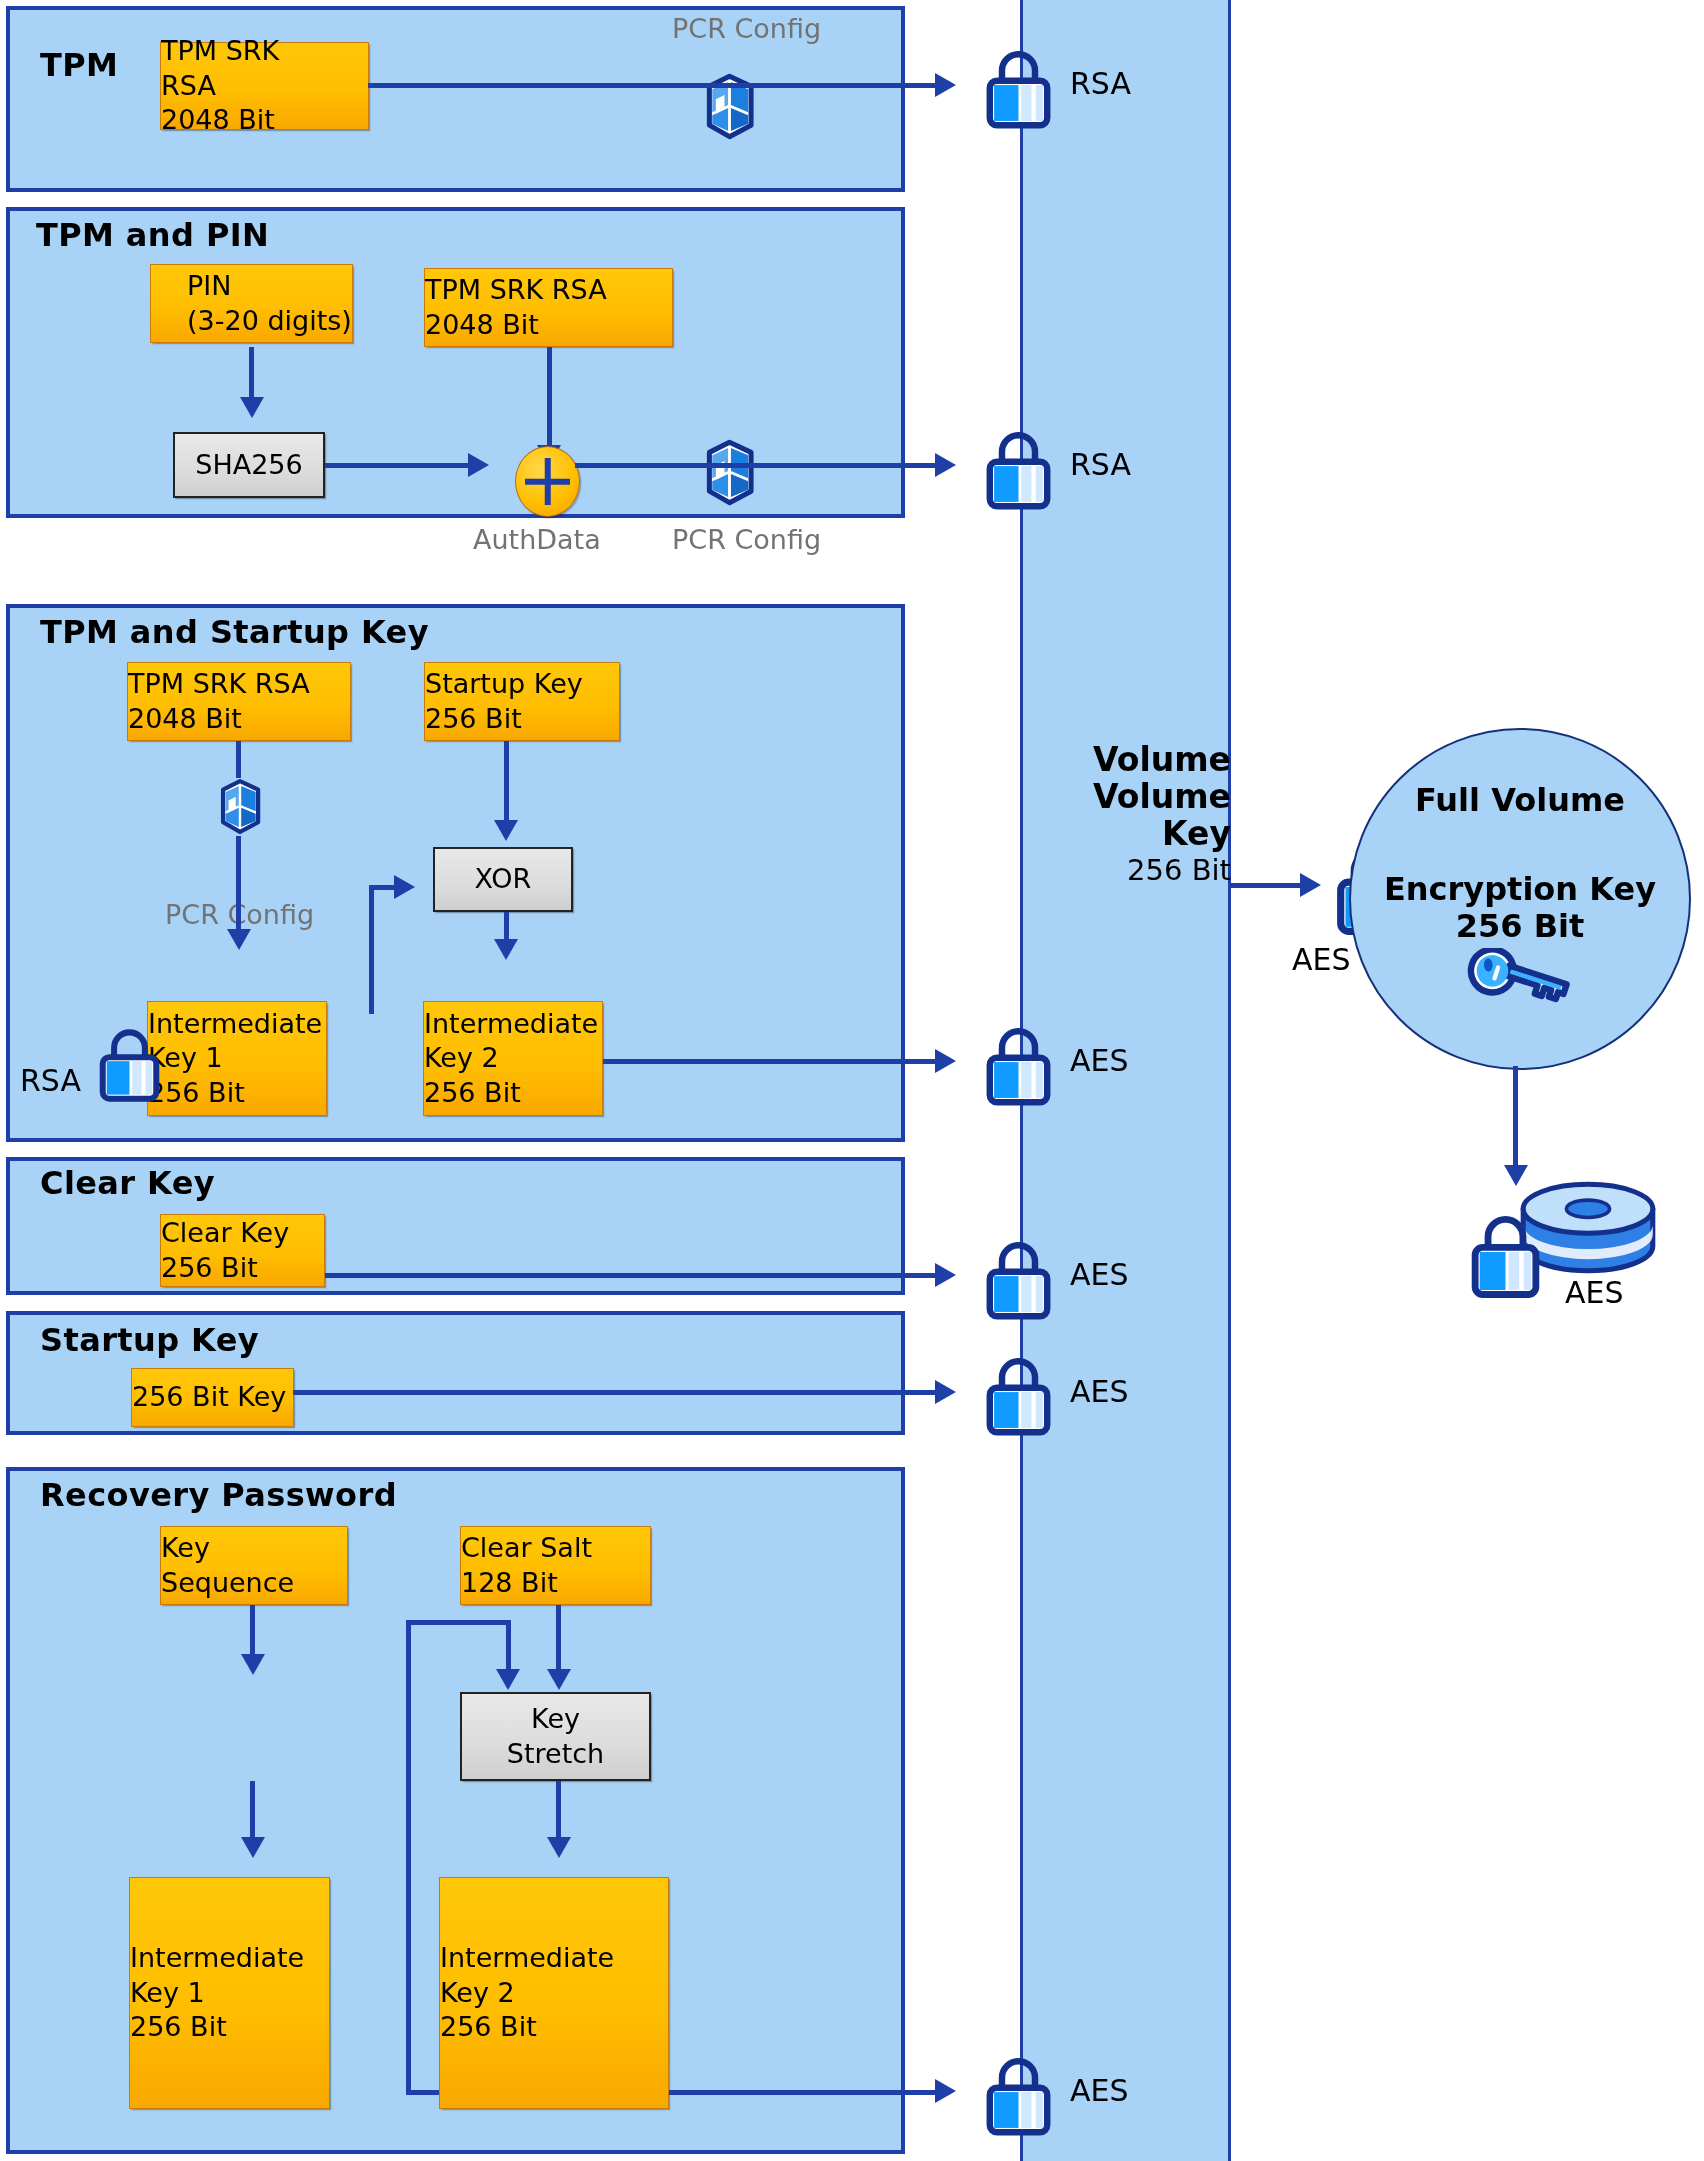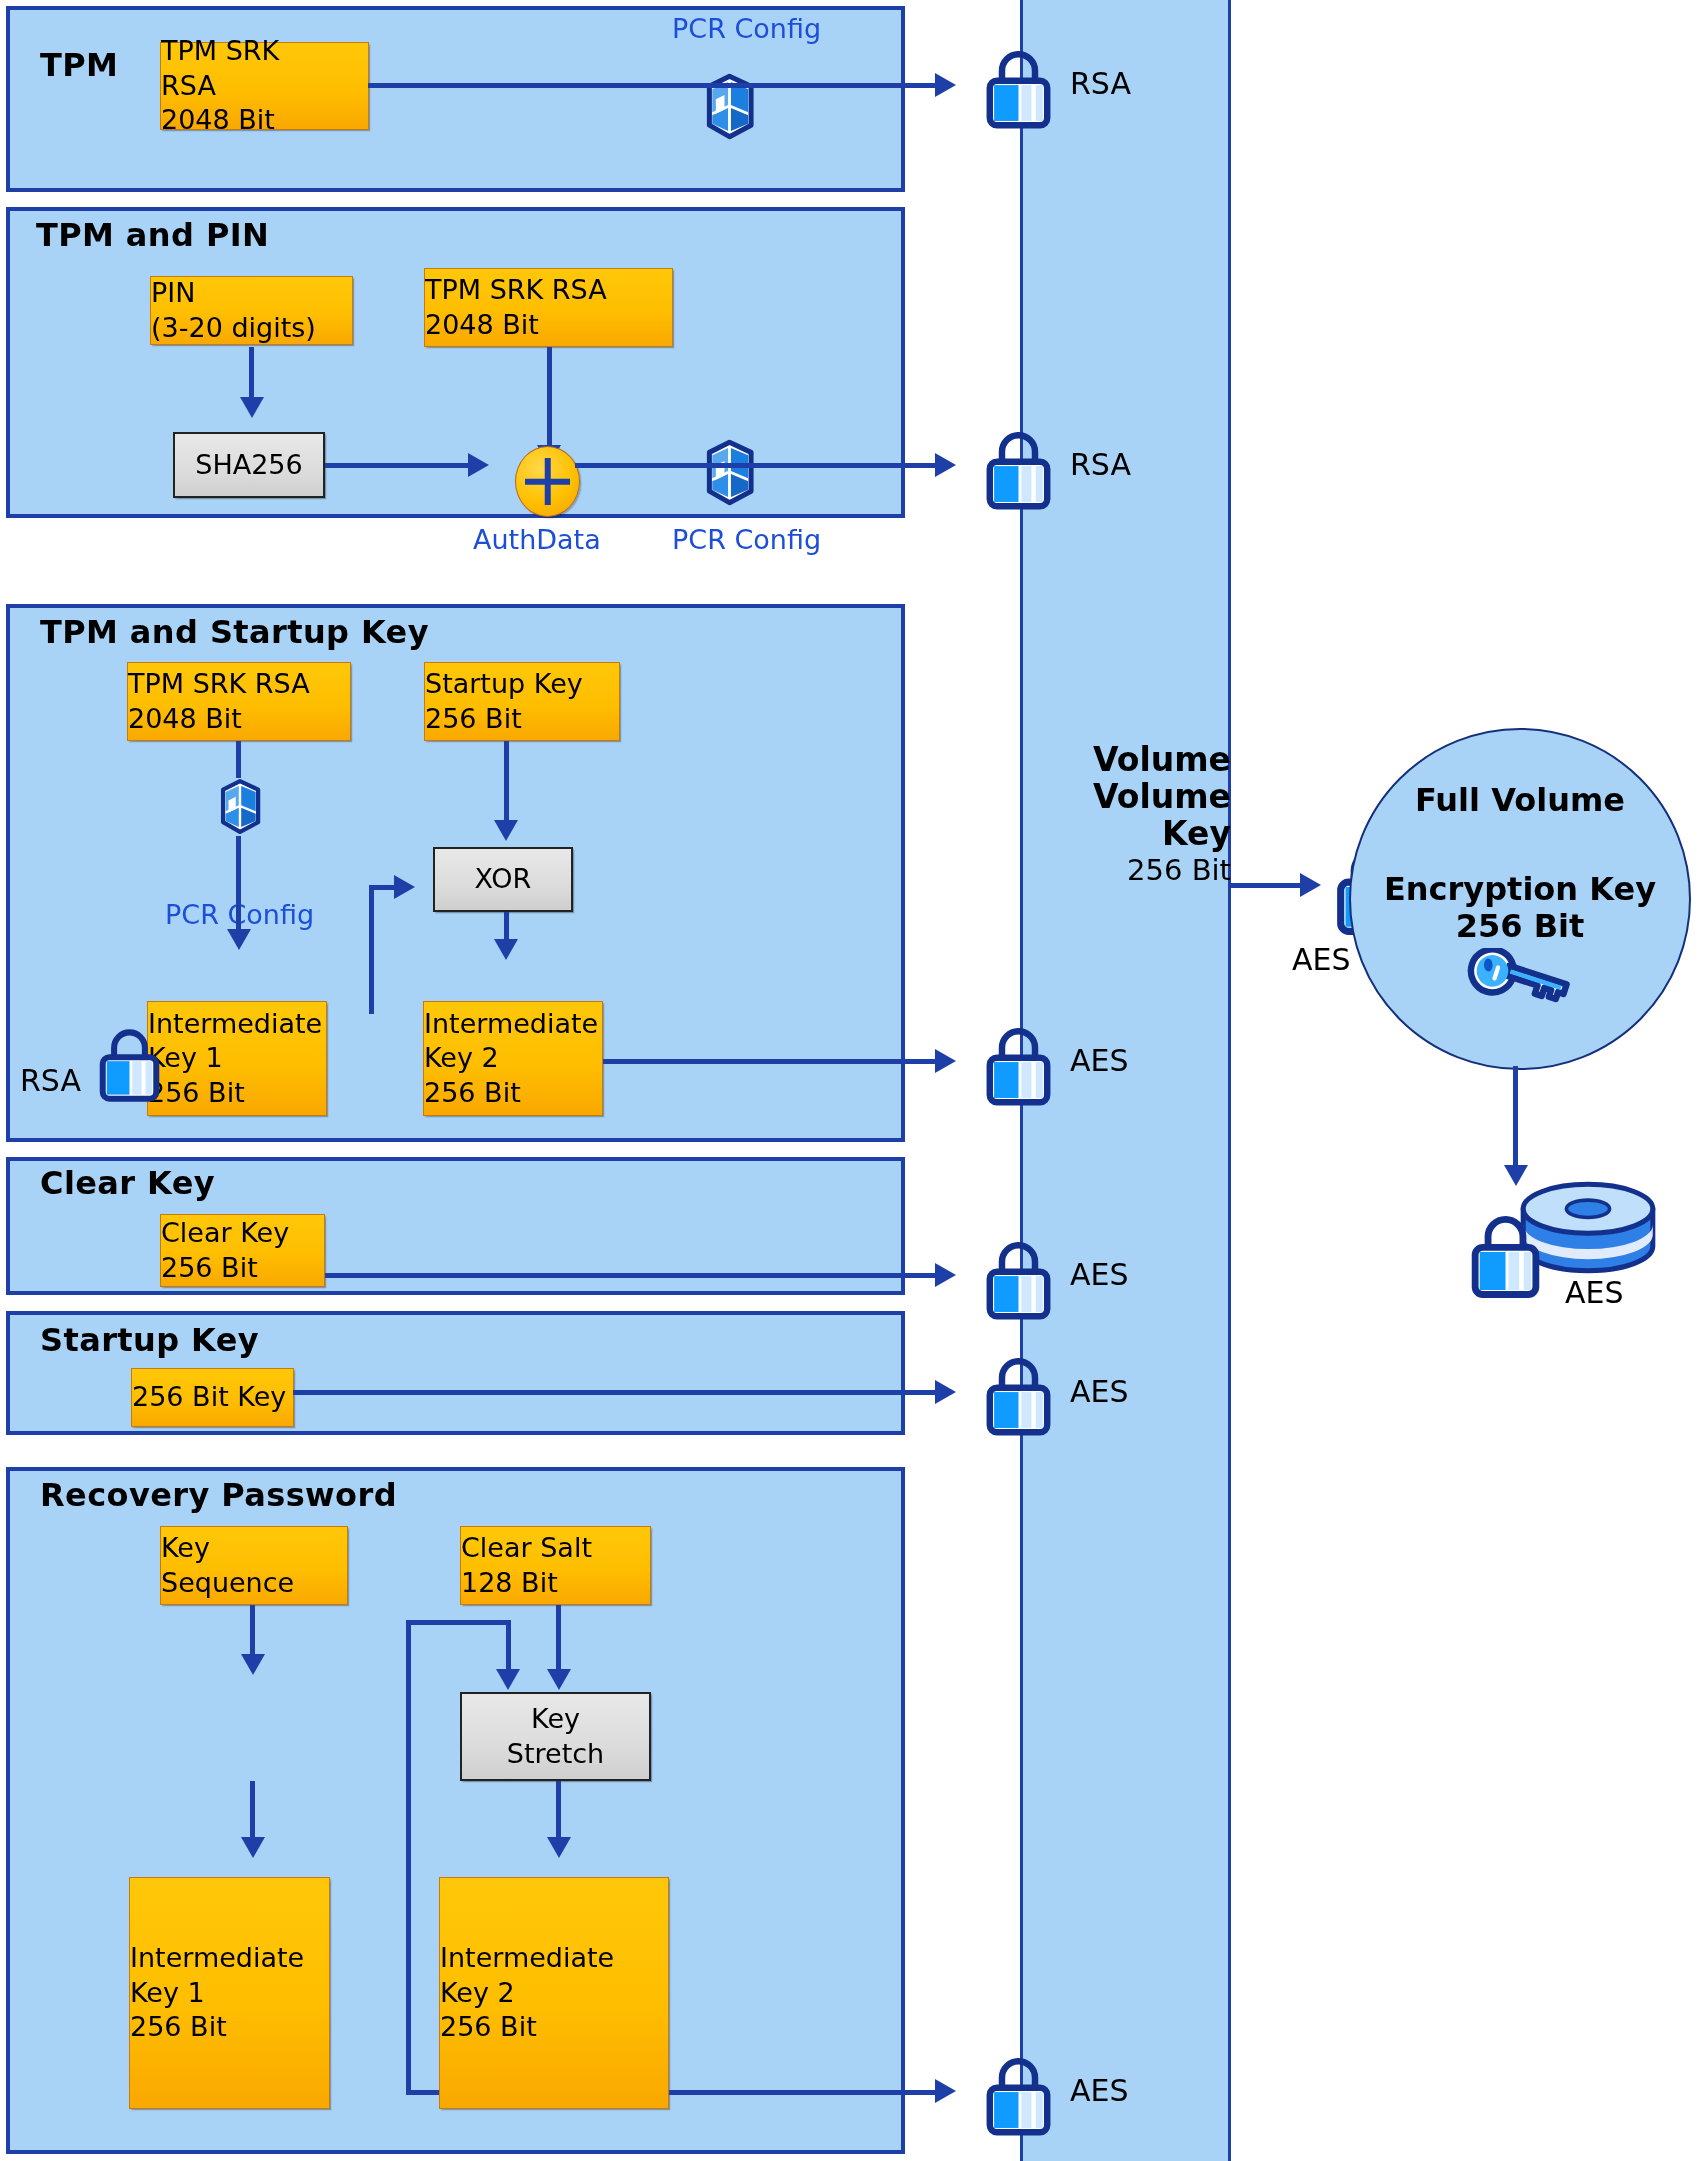--- a/index.html
+++ b/index.html
@@ -30,21 +30,21 @@
         display:flex;flex-direction:column;align-items:center;justify-content:center;
         color:#000;font-size:27px;line-height:1.28;text-align:center;}
 
   
   .hline{position:absolute;background:#1F3FA8;height:5px;}
   .vline{position:absolute;background:#1F3FA8;width:5px;}
   .arrow-r{position:absolute;width:0;height:0;border-top:12.2px solid transparent;border-bottom:12.2px solid transparent;border-left:21.6px solid #1F3FA8;}
   .arrow-d{position:absolute;width:0;height:0;border-left:12.2px solid transparent;border-right:12.2px solid transparent;border-top:21.6px solid #1F3FA8;}
 
   
-  .plabel{position:absolute;font-size:27px;color:#1d4ed8;white-space:nowrap;}
+  .plabel{position:absolute;font-size:27px;color:#737373;white-space:nowrap;}
   .lock-label{position:absolute;font-size:30px;color:#000;white-space:nowrap;}
 
   
   .icon{position:absolute;}
   .circle-node{position:absolute;border-radius:50%;background:#A8D3F7;border:2.9px solid #14307A;
         display:flex;flex-direction:column;align-items:center;color:#000;text-align:center;}
   .circle-node .ctitle{font-weight:bold;font-size:32px;line-height:1.16;margin-top:52px;}
   .circle-node .csub{font-weight:bold;font-size:32px;line-height:1.16;}
 
   .plus-node{position:absolute;border-radius:50%;
@@ -101,21 +101,21 @@
     </g>
     <path d="M22 60 L56 60 L56 110 L22 110 Z" fill="#0F9BFF"></path>
     <path d="M60 60 L90 60 L90 110 L60 110 Z" fill="#CFE8FF"></path>
     <path d="M74 60 L80 60 L80 110 L74 110 Z" fill="#FFFFFF"></path>
   </svg>
   <div class="lock-label" style="left:1070px;top:66px;">RSA</div>
 
   <div class="panel" style="left:5.8px;top:207px;width:899px;height:311px;"></div>
   <div class="panel-title" style="left:36px;top:216px;">TPM and PIN</div>
 
-  <div class="ybox" style="left:150px;top:276px;width:203px;height:69px;">
+  <div class="ybox" style="left:150px;top:264px;width:203px;height:79px;padding-left:36px;">
     <div>PIN</div>
     <div>(3-20 digits)</div>
   </div>
 
   <div class="ybox" style="left:424px;top:268px;width:249px;height:79px;">
     <div>TPM SRK RSA</div>
     <div>2048 Bit</div>
   </div>
 
   <div class="vline" style="left:249px;top:347px;height:53px;"></div>

